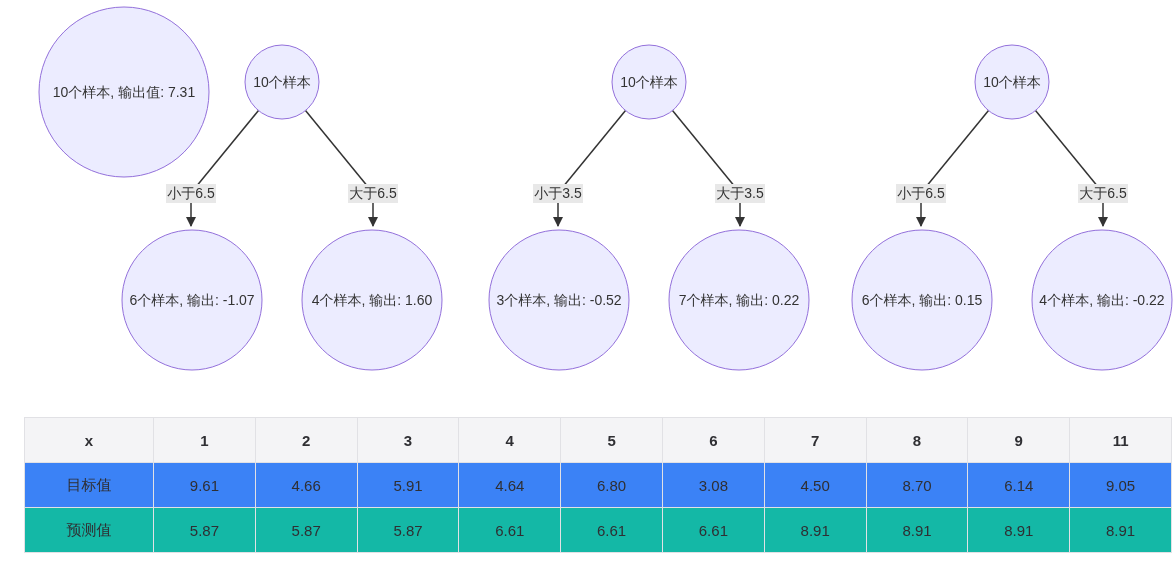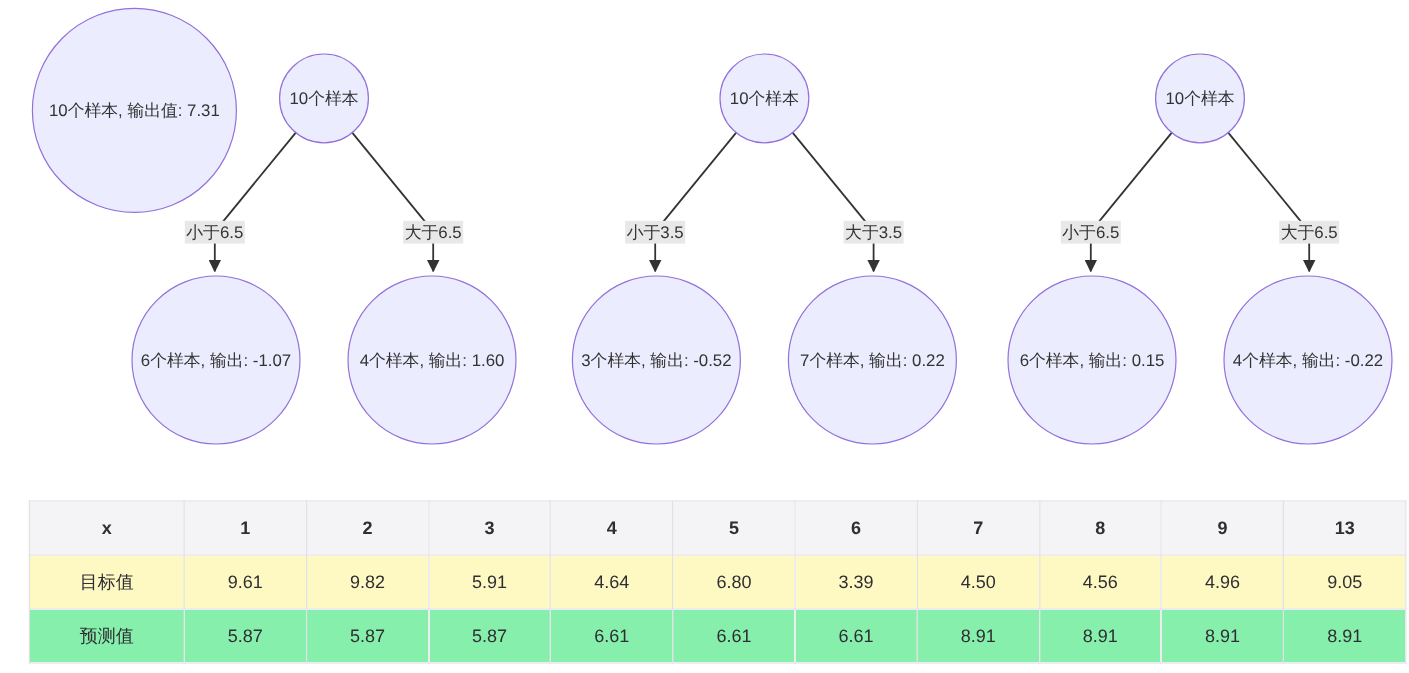--- a/index.html
+++ b/index.html
@@ -2,42 +2,42 @@
 <html><head>
 <meta charset="utf-8">
 <style>
   * { margin: 0; padding: 0; box-sizing: border-box; }
   html, body { background: #ffffff; }
   body {
     width: 1174px; height: 561px; overflow: hidden;
     font-family: "Liberation Sans", "DejaVu Sans", sans-serif;
     color: #333333;
   }
-  .diagram-wrap { width: 1174px; height: 402px; position: relative; }
+  .diagram-wrap { width: 1174px; height: 402px; position: relative; padding-left: 12px; }
   svg { display: block; }
   svg text {
     font-family: "Liberation Sans", "DejaVu Sans", sans-serif;
     font-size: 14px; fill: #333333; text-anchor: middle;
   }
   .node-circle { fill: #ECECFF; stroke: #9370DB; stroke-width: 1; }
   .edge-line { stroke: #333333; stroke-width: 1.5; fill: none; }
   .edge-label-bg { fill: #e8e8e8; }
   .data-table {
     border-collapse: collapse; table-layout: fixed;
     width: 1148px; margin: 15px 0 0 24px;
     font-size: 15px; color: #2f2f33;
   }
   .data-table th, .data-table td {
     border: 1px solid #e1e1e5; text-align: center;
     height: 45px; vertical-align: middle;
     overflow: hidden; white-space: nowrap;
   }
   .data-table thead th { background: #f4f4f6; font-weight: 700; font-size: 15px; }
-  .data-table tr.row-even { background: #fef9c3; }
-  .data-table tr.row-odd { background: #86efac; }
+  .data-table tr.row-even { background: #3b82f6; }
+  .data-table tr.row-odd { background: #14b8a6; }
 </style>
 </head>
 <body>
 
 <div class="diagram-wrap">
 <svg width="1174" height="402" viewBox="0 0 1174 402">
   <defs>
     <marker id="arrowhead" viewBox="0 0 10 10" refX="9" refY="5" markerWidth="7" markerHeight="7" orient="auto-start-reverse">
       <path d="M0,0 L10,5 L0,10 z" fill="#333333"></path>
     </marker>
@@ -120,35 +120,35 @@
       <th>x</th>
       <th>1</th>
       <th>2</th>
       <th>3</th>
       <th>4</th>
       <th>5</th>
       <th>6</th>
       <th>7</th>
       <th>8</th>
       <th>9</th>
-      <th>13</th>
+      <th>11</th>
     </tr>
   </thead>
   <tbody>
     <tr class="row-even">
       <td>目标值</td>
       <td>9.61</td>
-      <td>9.82</td>
+      <td>4.66</td>
       <td>5.91</td>
       <td>4.64</td>
       <td>6.80</td>
-      <td>3.39</td>
+      <td>3.08</td>
       <td>4.50</td>
-      <td>4.56</td>
-      <td>4.96</td>
+      <td>8.70</td>
+      <td>6.14</td>
       <td>9.05</td>
     </tr>
     <tr class="row-odd">
       <td>预测值</td>
       <td>5.87</td>
       <td>5.87</td>
       <td>5.87</td>
       <td>6.61</td>
       <td>6.61</td>
       <td>6.61</td>

